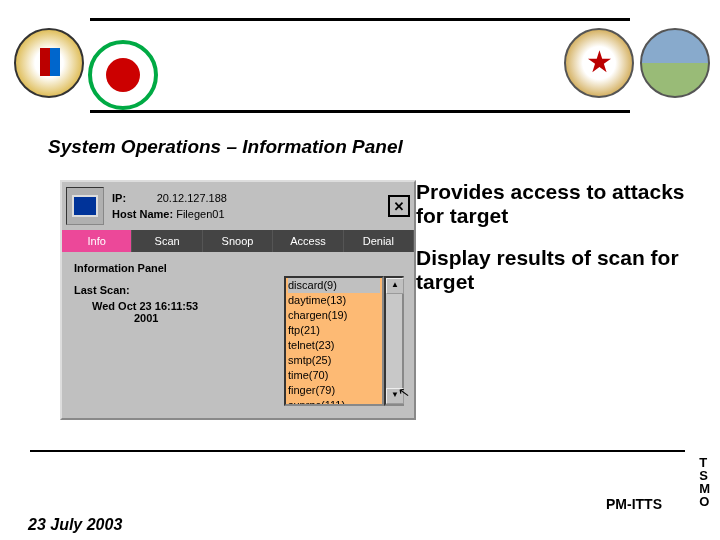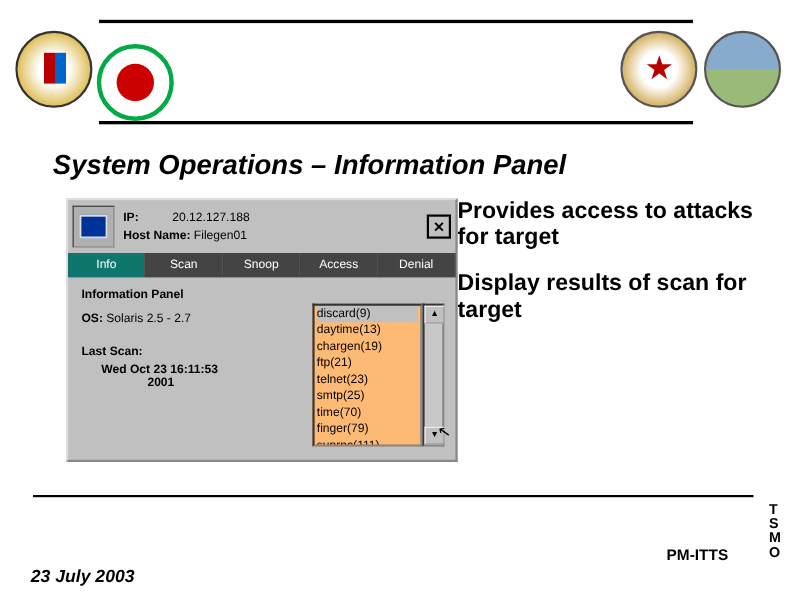--- a/index.html
+++ b/index.html
@@ -93,21 +93,21 @@
     left: 640px;
     background: linear-gradient(#8ac 50%, #9b7 50%);
     border: 2px solid #555;
     font-size:7px;
     color:#003;
   }
   .title {
     position: absolute;
     top: 136px;
     left: 48px;
-    font-size: 25px;
+    font-size: 19px;
     font-weight: bold;
     font-style: italic;
   }
   .bullets {
     position: absolute;
     top: 180px;
     left: 400px;
     width: 290px;
   }
   .bullet {
@@ -185,21 +185,21 @@
   .tab {
     flex:1;
     color:#fff;
     font-size:11px;
     text-align:center;
     line-height:22px;
     border-right:1px solid #555;
     background:#444;
     cursor:pointer;
   }
-  .tab.active { background:#0f766e; }
+  .tab.active { background:#ec4899; }
   .panel-body {
     padding:10px 12px;
     color:#000;
   }
   .info-title { font-weight:bold; margin-bottom:10px; }
   .os-line { margin-bottom:18px; }
   .last-scan { margin-bottom:4px; }
   .scan-time { margin-left:18px; }
   .listbox-wrap {
     position:absolute;
@@ -318,24 +318,20 @@
   <div class="tabs">
     <div class="tab active">Info</div>
     <div class="tab">Scan</div>
     <div class="tab">Snoop</div>
     <div class="tab">Access</div>
     <div class="tab">Denial</div>
   </div>
 
   <div class="panel-body">
     <div class="info-title">Information Panel</div>
-    <div class="os-line">
-      <b>OS:</b>
-      <span>Solaris 2.5 - 2.7</span>
-    </div>
     <div class="last-scan">
       <b>Last Scan:</b>
     </div>
     <div class="scan-time">
       <b>Wed Oct 23 16:11:53</b>
     </div>
     <div class="scan-time" style="margin-left:60px">
       <b>2001</b>
     </div>
   </div>

